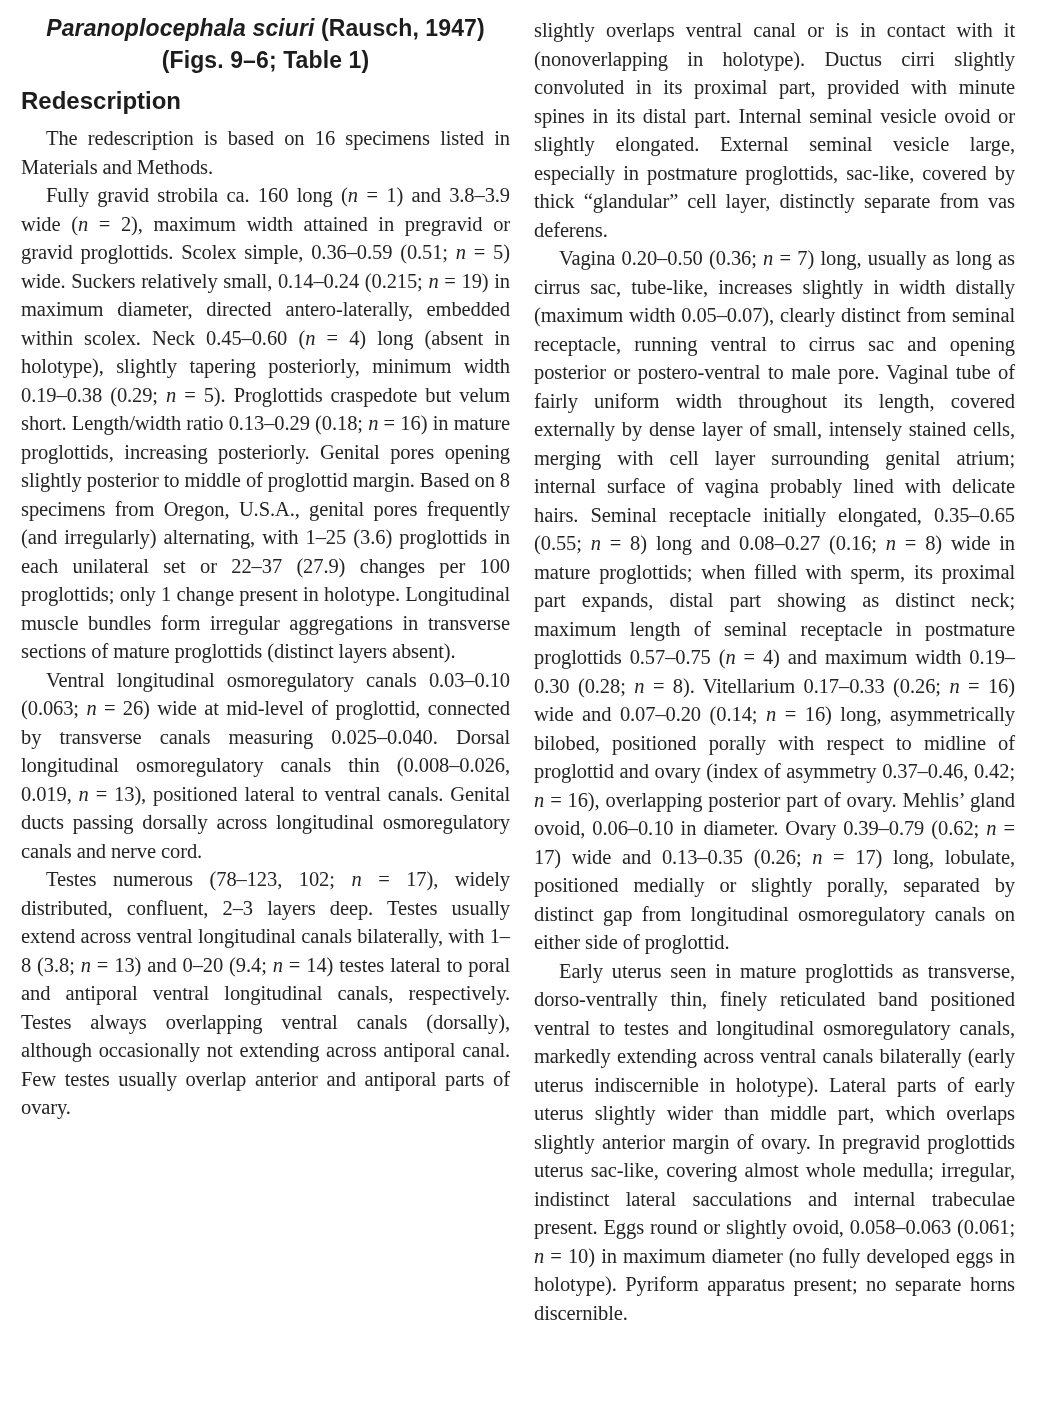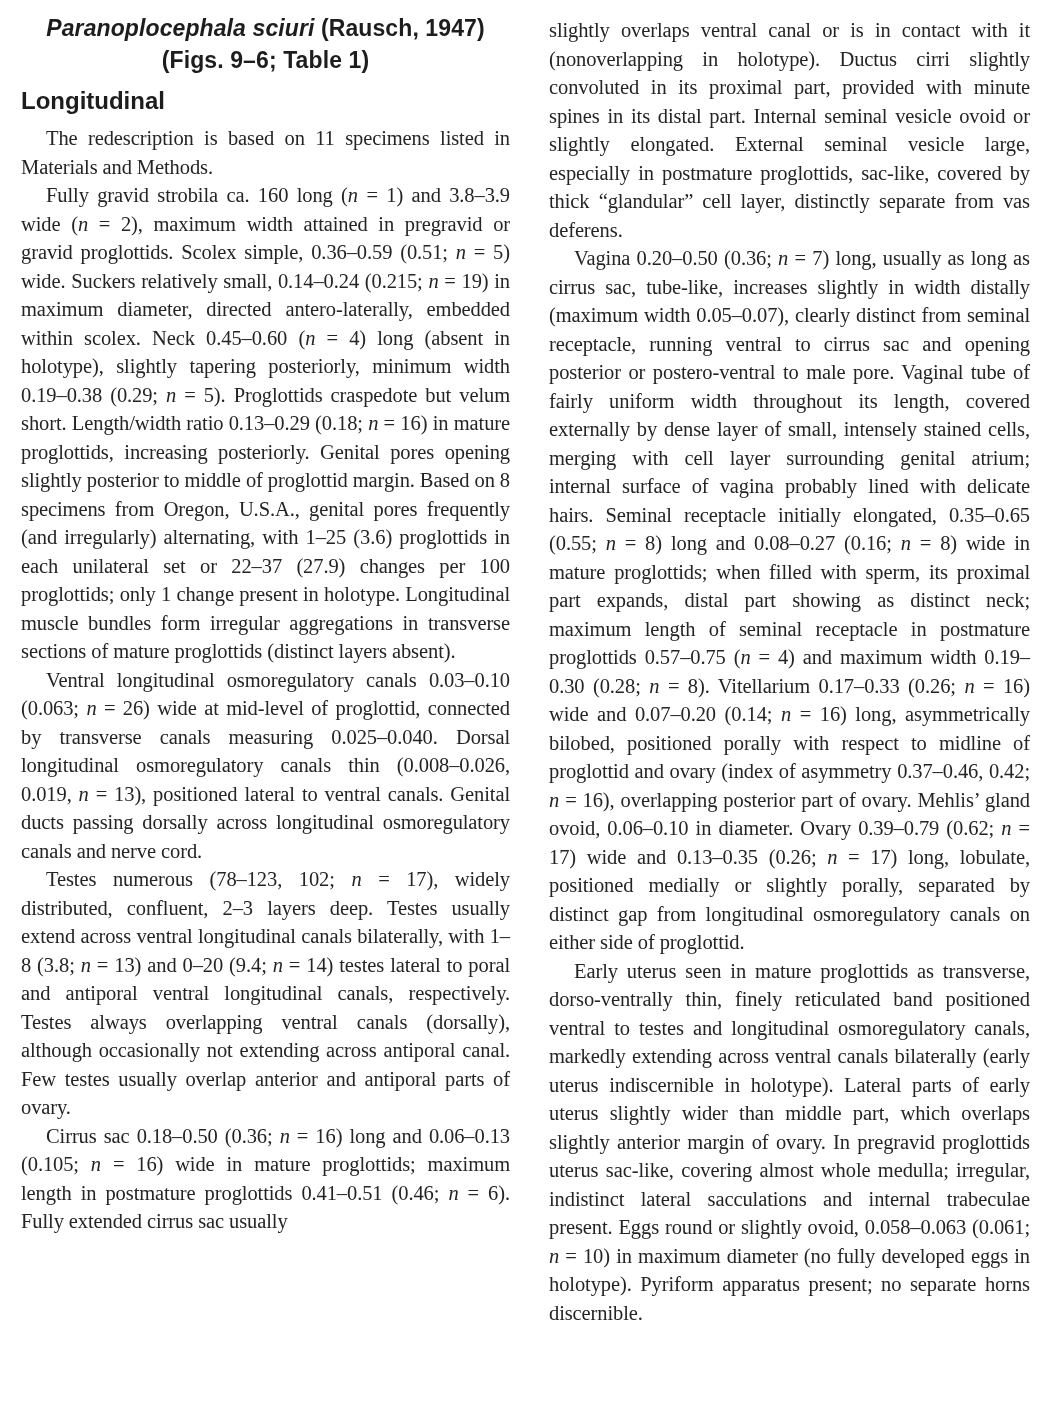--- a/index.html
+++ b/index.html
@@ -17,21 +17,21 @@
   .col {
     position: absolute;
     top: 0;
   }
   .col-left {
     left: 21px;
     top: 12px;
     width: 489px;
   }
   .col-right {
-    left: 549px;
+    left: 534px;
     top: 16px;
     width: 481px;
   }
   .article-title {
     text-align: center;
     font-family: "Liberation Sans", sans-serif;
     font-weight: bold;
     font-size: 23px;
     line-height: 32px;
     color: #1d1d1d;
@@ -66,27 +66,26 @@
 </style>
 </head>
 <body>
 
 <div class="page">
   <div class="col col-left">
     <div class="article-title">
       <div class="title-line"><i>Paranoplocephala sciuri</i> (Rausch, 1947)</div>
       <div class="title-line">(Figs. 9–6; Table 1)</div>
     </div>
-    <h2 class="section-heading">Longitudinal</h2>
+    <h2 class="section-heading">Redescription</h2>
     <div class="paras">
-        <p class="para indent">The redescription is based on 11 specimens listed in Materials and Methods.</p>
+        <p class="para indent">The redescription is based on 16 specimens listed in Materials and Methods.</p>
         <p class="para indent">Fully gravid strobila ca. 160 long (<i>n</i> = 1) and 3.8–3.9 wide (<i>n</i> = 2), maximum width attained in pregravid or gravid proglottids. Scolex simple, 0.36–0.59 (0.51; <i>n</i> = 5) wide. Suckers relatively small, 0.14–0.24 (0.215; <i>n</i> = 19) in maximum diameter, directed antero-laterally, embedded within scolex. Neck 0.45–0.60 (<i>n</i> = 4) long (absent in holotype), slightly tapering posteriorly, minimum width 0.19–0.38 (0.29; <i>n</i> = 5). Proglottids craspedote but velum short. Length/width ratio 0.13–0.29 (0.18; <i>n</i> = 16) in mature proglottids, increasing posteriorly. Genital pores opening slightly posterior to middle of proglottid margin. Based on 8 specimens from Oregon, U.S.A., genital pores frequently (and irregularly) alternating, with 1–25 (3.6) proglottids in each unilateral set or 22–37 (27.9) changes per 100 proglottids; only 1 change present in holotype. Longitudinal muscle bundles form irregular aggregations in transverse sections of mature proglottids (distinct layers absent).</p>
         <p class="para indent">Ventral longitudinal osmoregulatory canals 0.03–0.10 (0.063; <i>n</i> = 26) wide at mid-level of proglottid, connected by transverse canals measuring 0.025–0.040. Dorsal longitudinal osmoregulatory canals thin (0.008–0.026, 0.019, <i>n</i> = 13), positioned lateral to ventral canals. Genital ducts passing dorsally across longitudinal osmoregulatory canals and nerve cord.</p>
         <p class="para indent">Testes numerous (78–123, 102; <i>n</i> = 17), widely distributed, confluent, 2–3 layers deep. Testes usually extend across ventral longitudinal canals bilaterally, with 1–8 (3.8; <i>n</i> = 13) and 0–20 (9.4; <i>n</i> = 14) testes lateral to poral and antiporal ventral longitudinal canals, respectively. Testes always overlapping ventral canals (dorsally), although occasionally not extending across antiporal canal. Few testes usually overlap anterior and antiporal parts of ovary.</p>
-        <p class="para indent">Cirrus sac 0.18–0.50 (0.36; <i>n</i> = 16) long and 0.06–0.13 (0.105; <i>n</i> = 16) wide in mature proglottids; maximum length in postmature proglottids 0.41–0.51 (0.46; <i>n</i> = 6). Fully extended cirrus sac usually</p>
       </div>
   </div>
 
   <div class="col col-right paras">
       <p class="para">slightly overlaps ventral canal or is in contact with it (nonoverlapping in holotype). Ductus cirri slightly convoluted in its proximal part, provided with minute spines in its distal part. Internal seminal vesicle ovoid or slightly elongated. External seminal vesicle large, especially in postmature proglottids, sac-like, covered by thick “glandular” cell layer, distinctly separate from vas deferens.</p>
       <p class="para indent">Vagina 0.20–0.50 (0.36; <i>n</i> = 7) long, usually as long as cirrus sac, tube-like, increases slightly in width distally (maximum width 0.05–0.07), clearly distinct from seminal receptacle, running ventral to cirrus sac and opening posterior or postero-ventral to male pore. Vaginal tube of fairly uniform width throughout its length, covered externally by dense layer of small, intensely stained cells, merging with cell layer surrounding genital atrium; internal surface of vagina probably lined with delicate hairs. Seminal receptacle initially elongated, 0.35–0.65 (0.55; <i>n</i> = 8) long and 0.08–0.27 (0.16; <i>n</i> = 8) wide in mature proglottids; when filled with sperm, its proximal part expands, distal part showing as distinct neck; maximum length of seminal receptacle in postmature proglottids 0.57–0.75 (<i>n</i> = 4) and maximum width 0.19–0.30 (0.28; <i>n</i> = 8). Vitellarium 0.17–0.33 (0.26; <i>n</i> = 16) wide and 0.07–0.20 (0.14; <i>n</i> = 16) long, asymmetrically bilobed, positioned porally with respect to midline of proglottid and ovary (index of asymmetry 0.37–0.46, 0.42; <i>n</i> = 16), overlapping posterior part of ovary. Mehlis’ gland ovoid, 0.06–0.10 in diameter. Ovary 0.39–0.79 (0.62; <i>n</i> = 17) wide and 0.13–0.35 (0.26; <i>n</i> = 17) long, lobulate, positioned medially or slightly porally, separated by distinct gap from longitudinal osmoregulatory canals on either side of proglottid.</p>
       <p class="para indent">Early uterus seen in mature proglottids as transverse, dorso-ventrally thin, finely reticulated band positioned ventral to testes and longitudinal osmoregulatory canals, markedly extending across ventral canals bilaterally (early uterus indiscernible in holotype). Lateral parts of early uterus slightly wider than middle part, which overlaps slightly anterior margin of ovary. In pregravid proglottids uterus sac-like, covering almost whole medulla; irregular, indistinct lateral sacculations and internal trabeculae present. Eggs round or slightly ovoid, 0.058–0.063 (0.061; <i>n</i> = 10) in maximum diameter (no fully developed eggs in holotype). Pyriform apparatus present; no separate horns discernible.</p>
     </div>
 </div>
 

